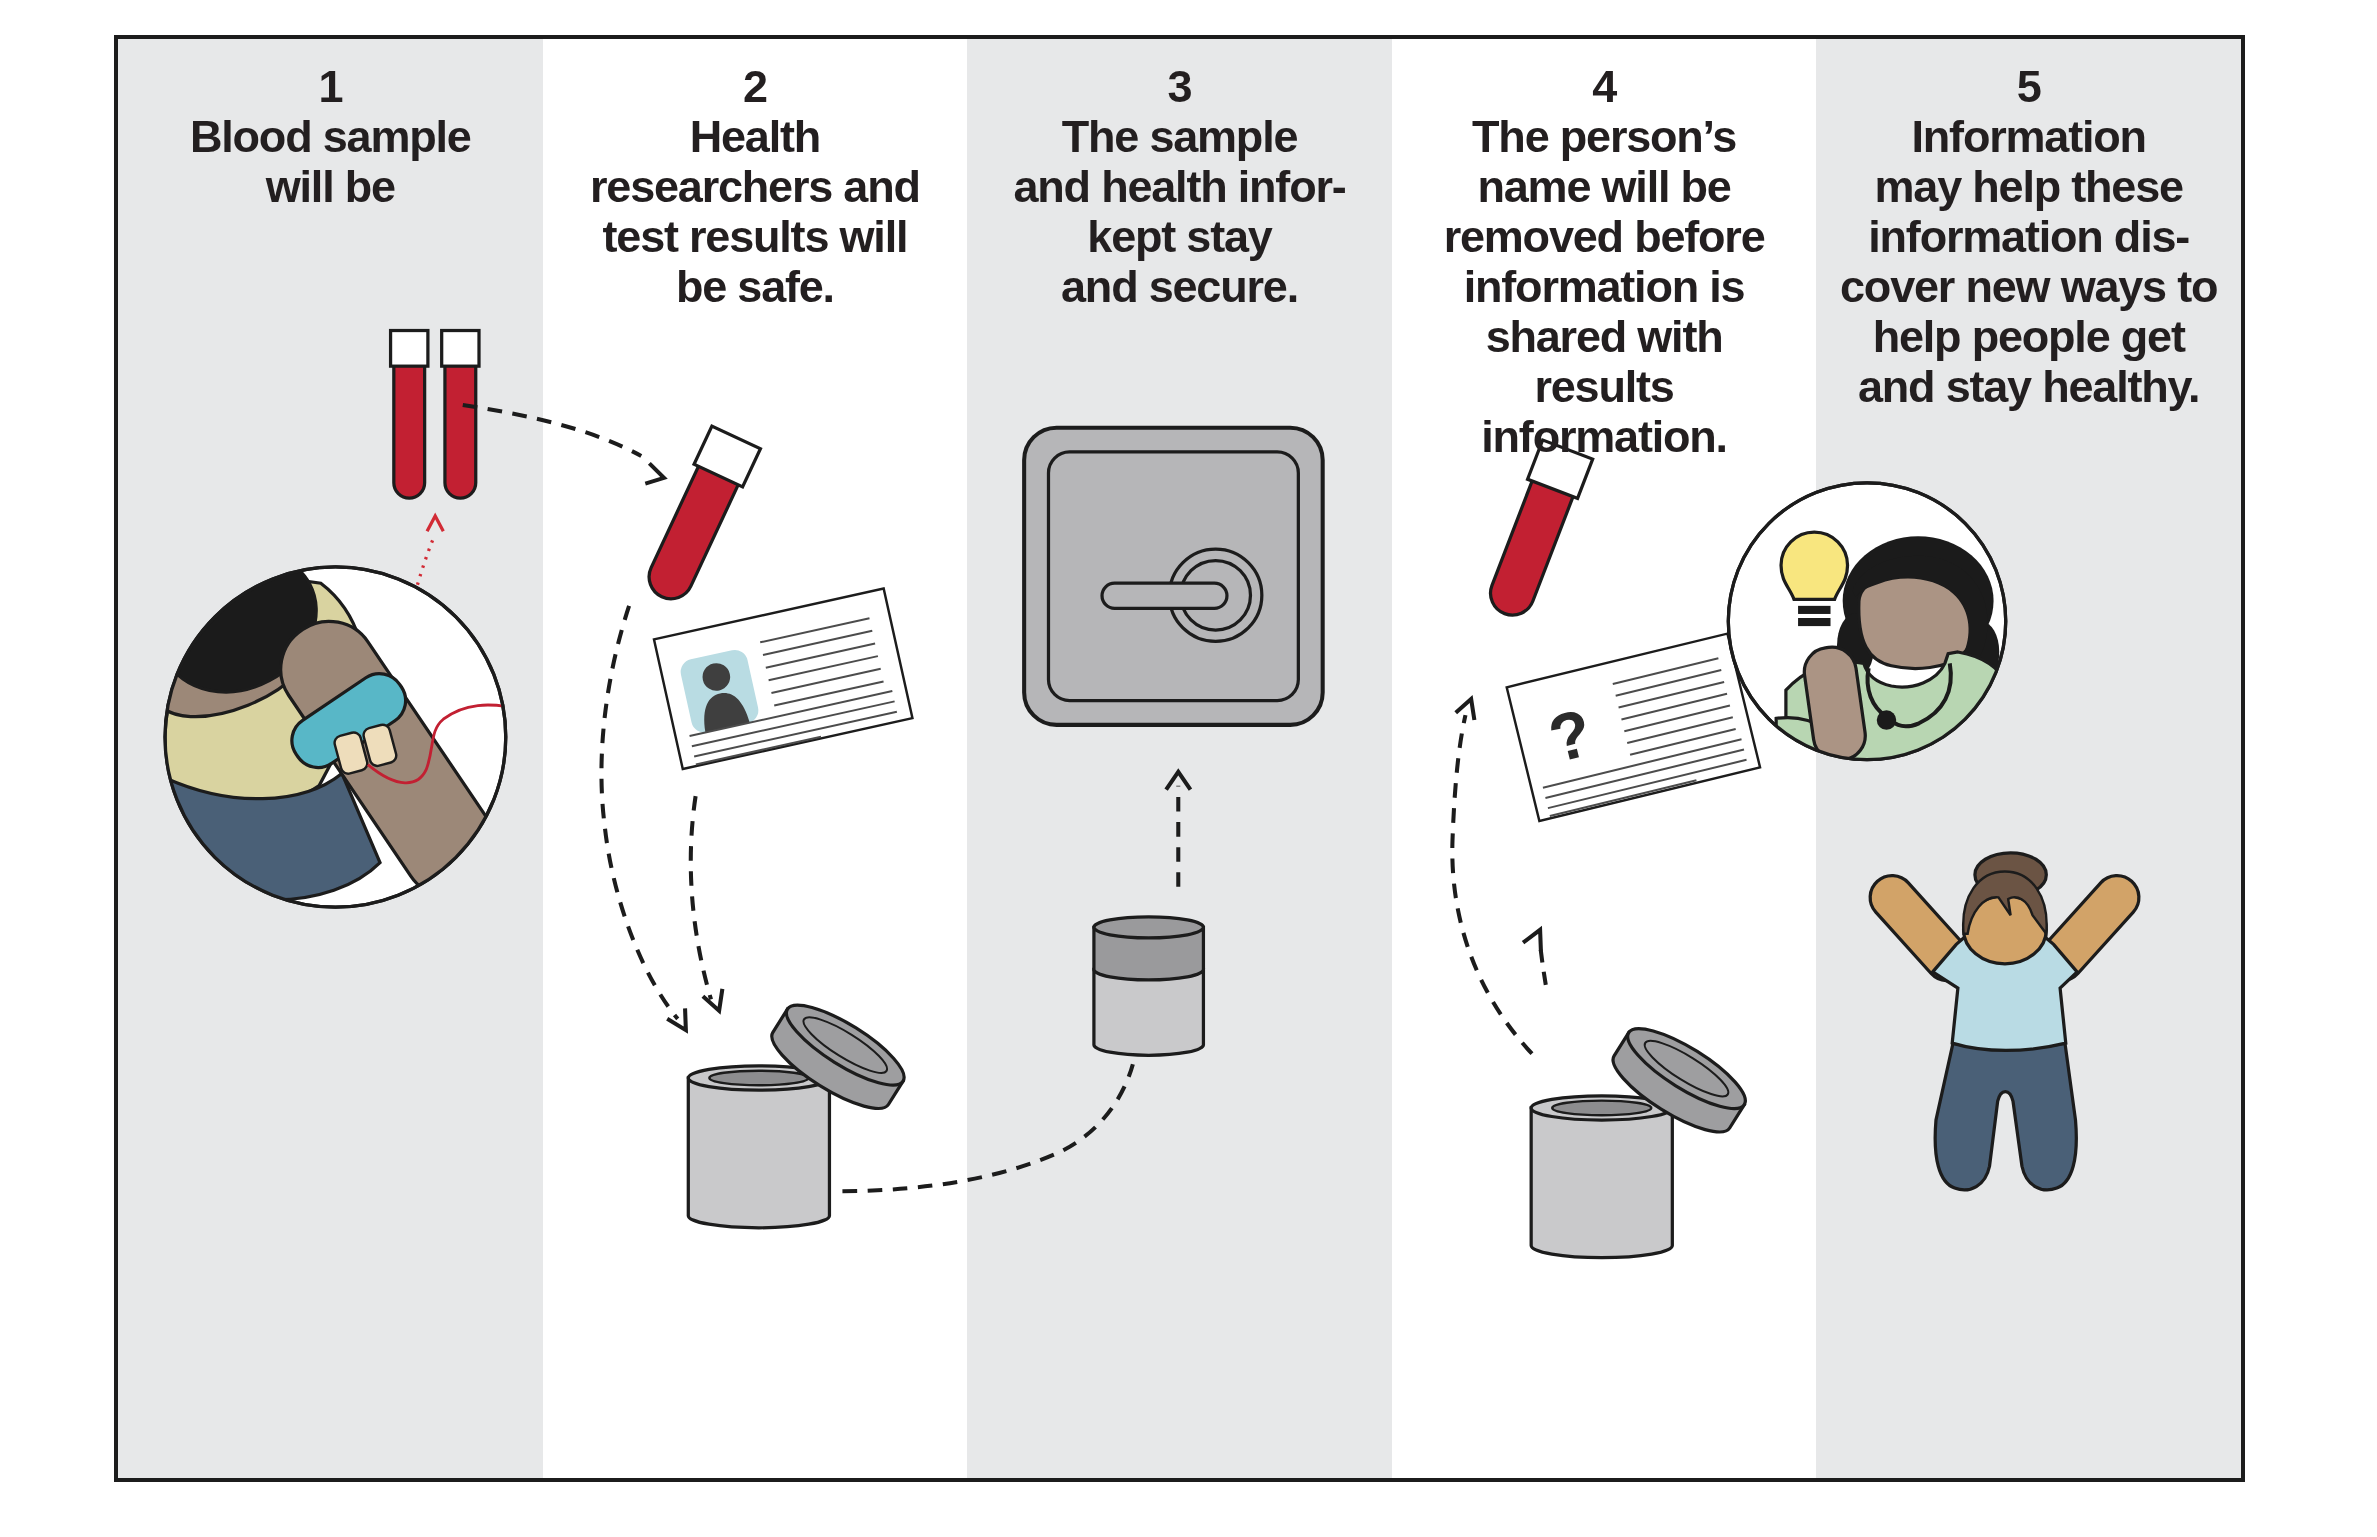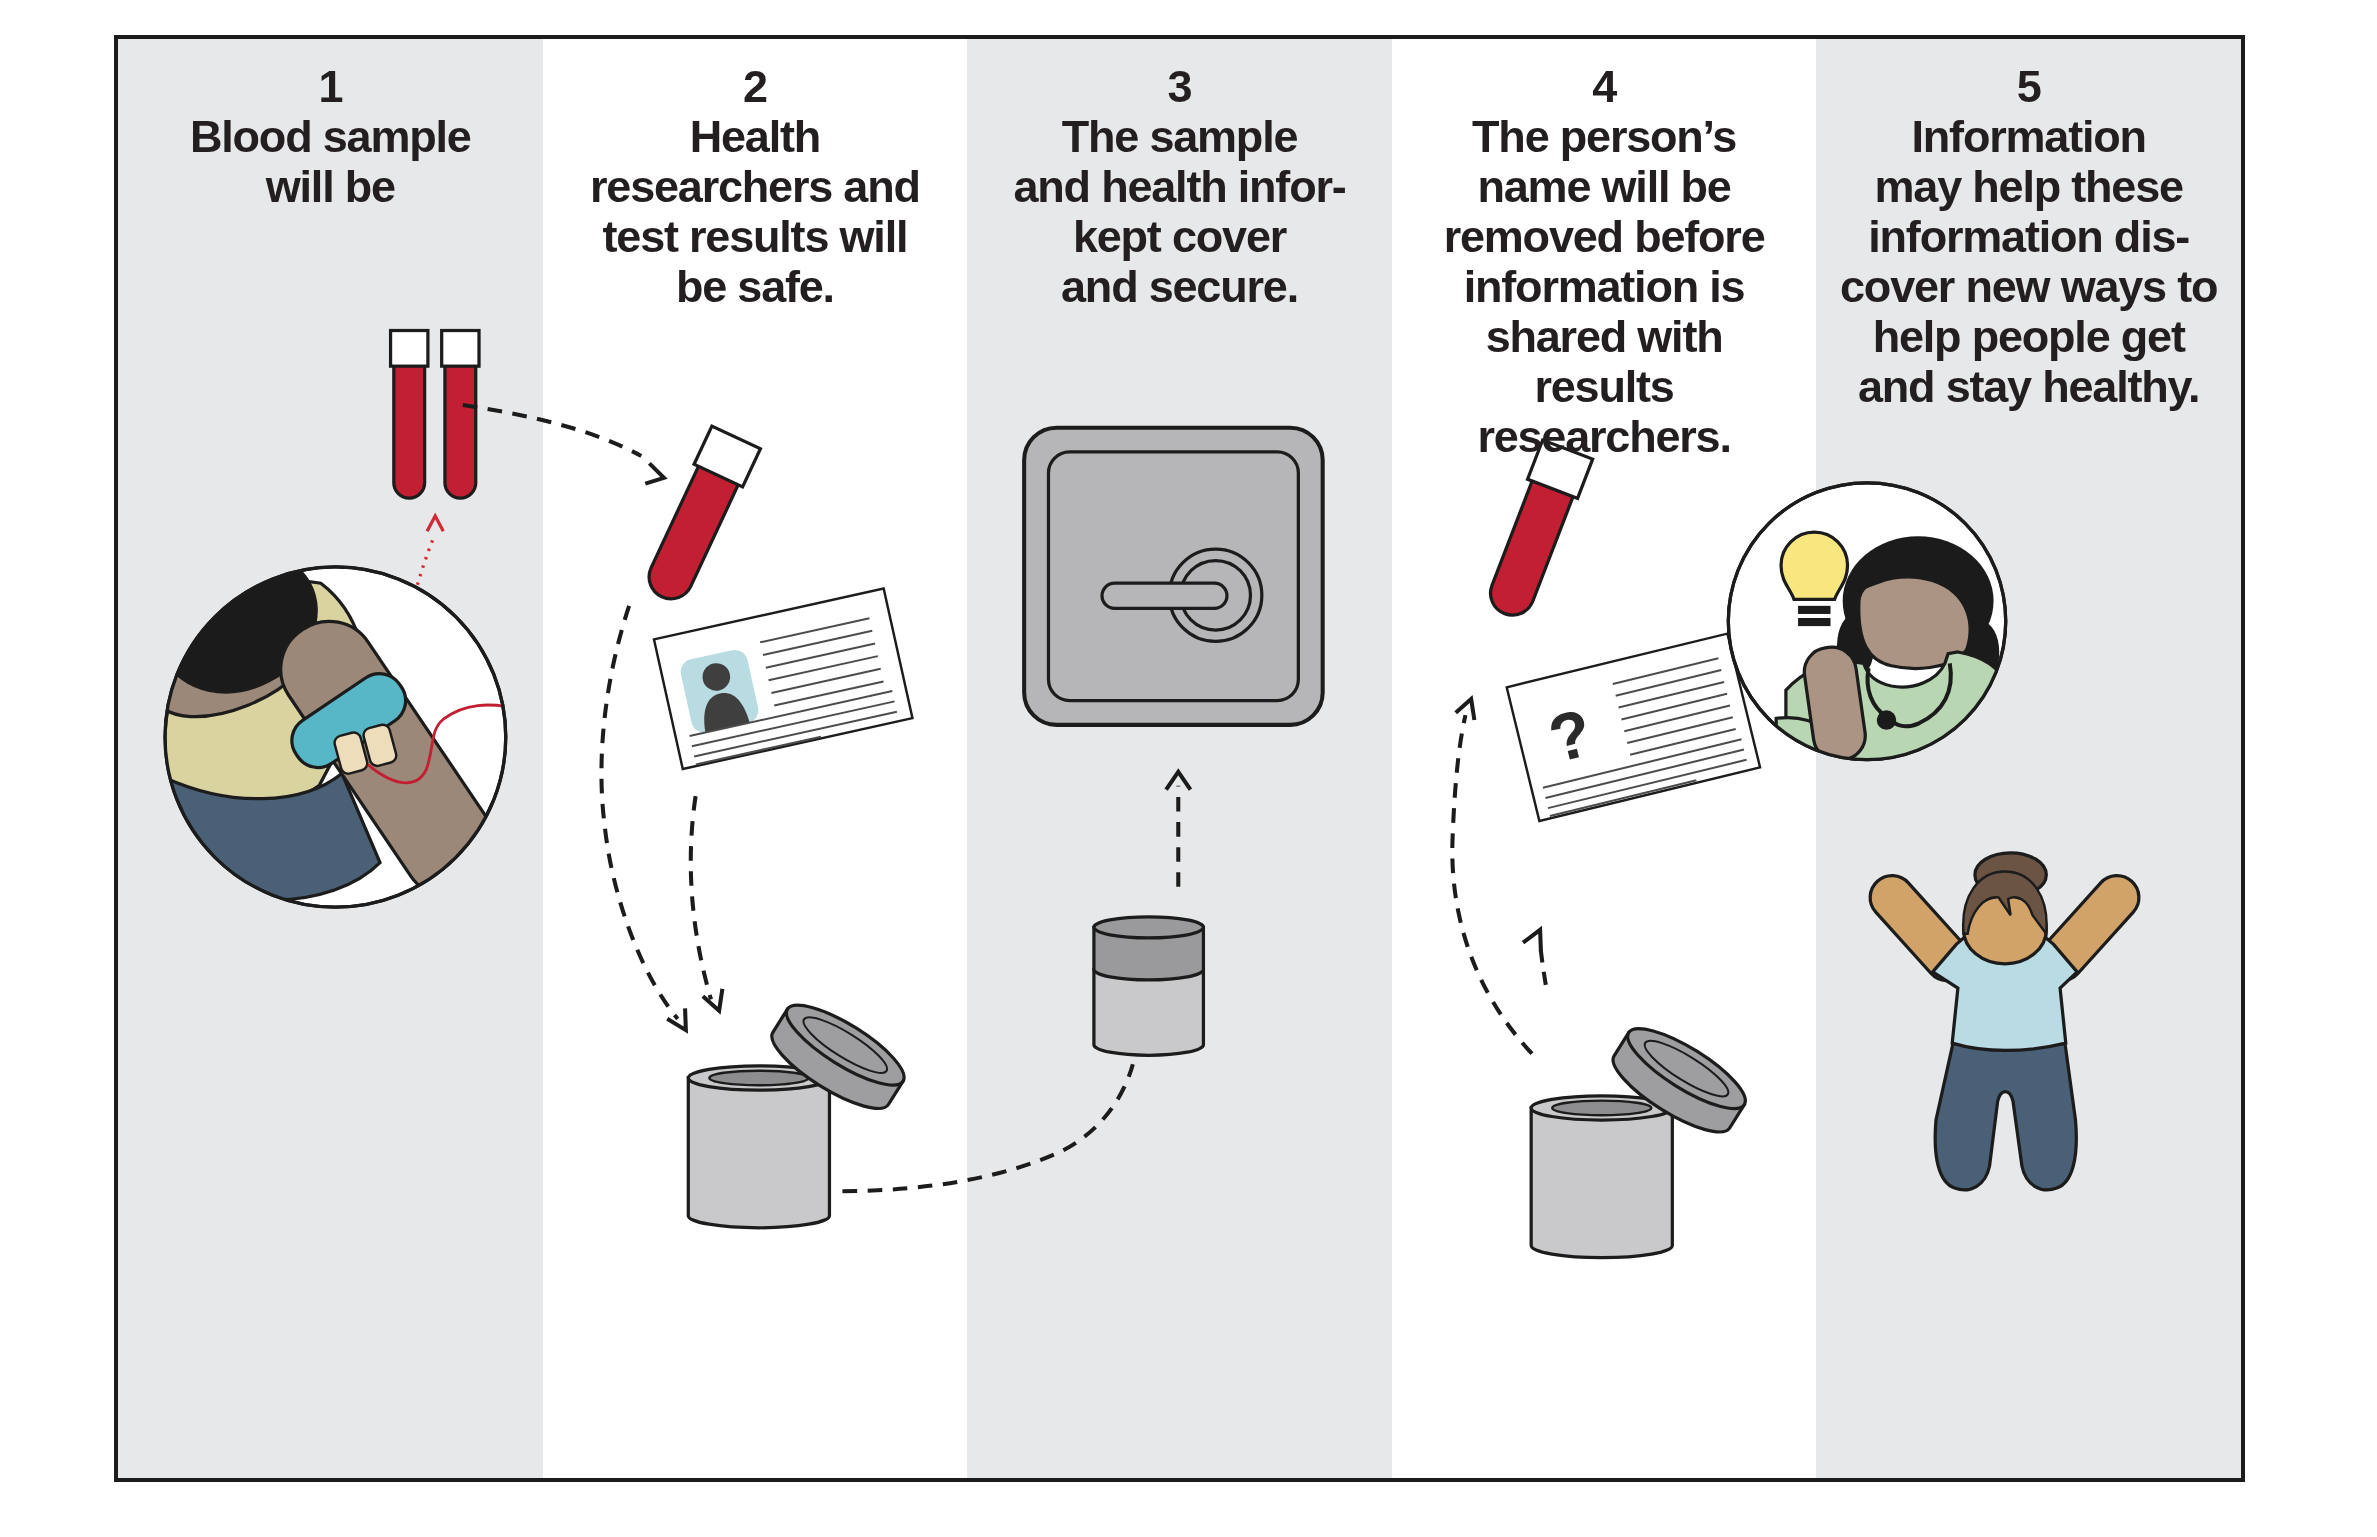--- a/index.html
+++ b/index.html
@@ -39,35 +39,35 @@
         <div class="ln">test results will</div>
         <div class="ln">be safe.</div>
       </div>
     </div>
 
     <div class="col gray">
       <div class="head">
         <div class="ln">3</div>
         <div class="ln">The sample</div>
         <div class="ln">and health infor-</div>
-        <div class="ln">kept cover</div>
+        <div class="ln">kept stay</div>
         <div class="ln">and secure.</div>
       </div>
     </div>
 
     <div class="col white">
       <div class="head">
         <div class="ln">4</div>
         <div class="ln">The person’s</div>
         <div class="ln">name will be</div>
         <div class="ln">removed before</div>
         <div class="ln">information is</div>
         <div class="ln">shared with</div>
         <div class="ln">results</div>
-        <div class="ln">researchers.</div>
+        <div class="ln">information.</div>
       </div>
     </div>
 
     <div class="col gray">
       <div class="head">
         <div class="ln">5</div>
         <div class="ln">Information</div>
         <div class="ln">may help these</div>
         <div class="ln">information dis-</div>
         <div class="ln">cover new ways to</div>

